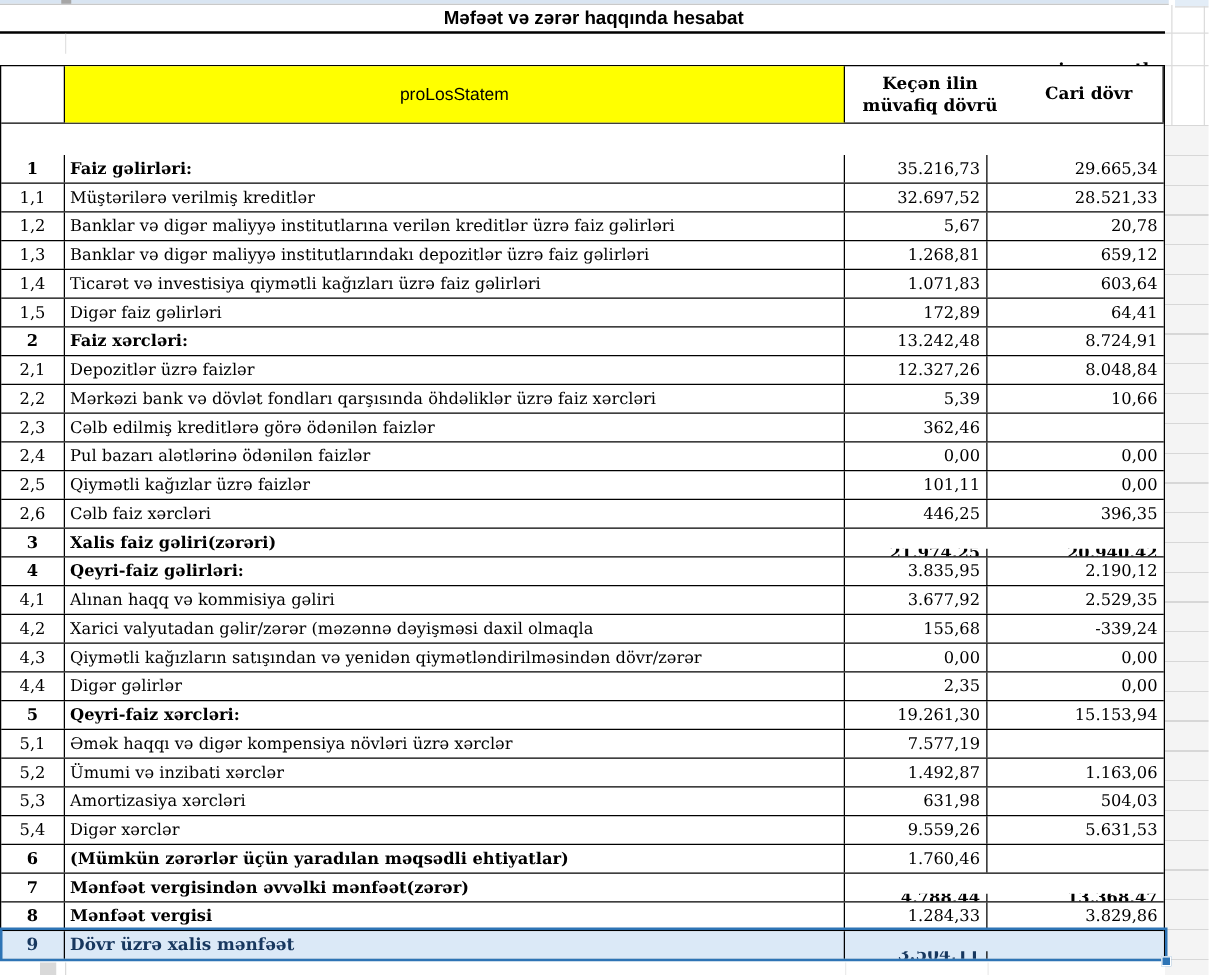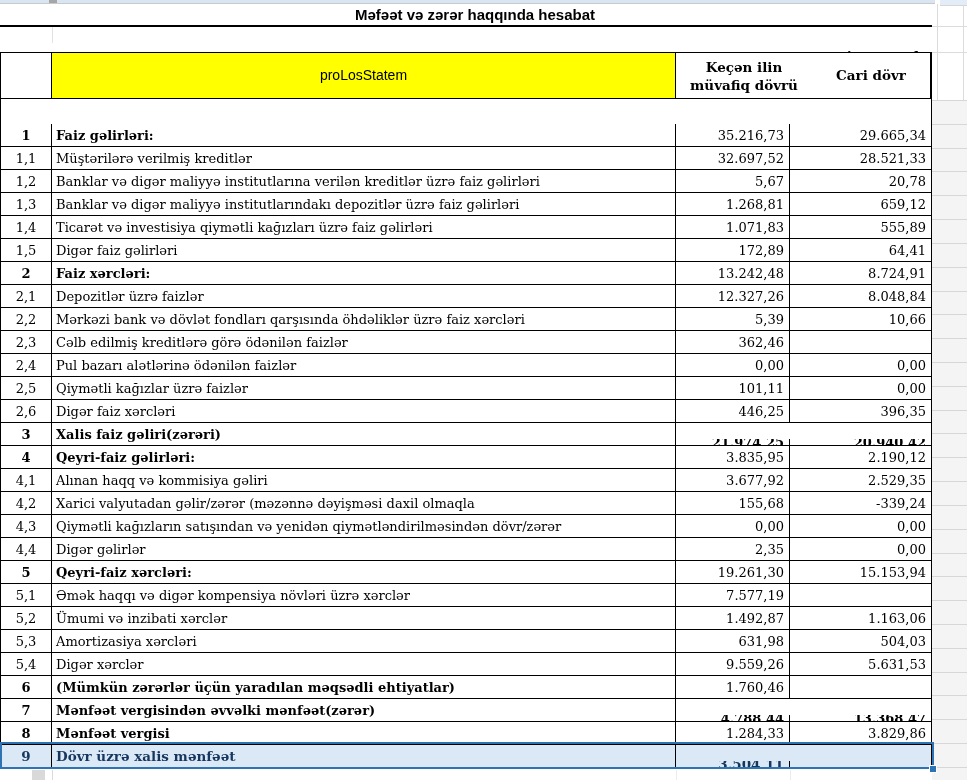--- a/index.html
+++ b/index.html
@@ -136,21 +136,21 @@
     <div class="c c-no">1,3</div>
     <div class="c c-label">Banklar və digər maliyyə institutlarındakı depozitlər üzrə faiz gəlirləri</div>
     <div class="c c-cur">1.268,81</div>
     <div class="c c-prev">659,12</div>
   </div>
 
   <div class="trow">
     <div class="c c-no">1,4</div>
     <div class="c c-label">Ticarət və investisiya qiymətli kağızları üzrə faiz gəlirləri</div>
     <div class="c c-cur">1.071,83</div>
-    <div class="c c-prev">555,89</div>
+    <div class="c c-prev">603,64</div>
   </div>
 
   <div class="trow">
     <div class="c c-no">1,5</div>
     <div class="c c-label">Digər faiz gəlirləri</div>
     <div class="c c-cur">172,89</div>
     <div class="c c-prev">64,41</div>
   </div>
 
   <div class="trow section">
@@ -189,21 +189,21 @@
 
   <div class="trow">
     <div class="c c-no">2,5</div>
     <div class="c c-label">Qiymətli kağızlar üzrə faizlər</div>
     <div class="c c-cur">101,11</div>
     <div class="c c-prev">0,00</div>
   </div>
 
   <div class="trow">
     <div class="c c-no">2,6</div>
-    <div class="c c-label">Digər faiz xərcləri</div>
+    <div class="c c-label">Cəlb faiz xərcləri</div>
     <div class="c c-cur">446,25</div>
     <div class="c c-prev">396,35</div>
   </div>
 
   <div class="trow section vbold">
     <div class="c c-no">3</div>
     <div class="c c-label">Xalis faiz gəliri(zərəri)</div>
     <div class="c c-cur">21.974,25</div>
     <div class="c c-prev">20.940,42</div>
   </div>

